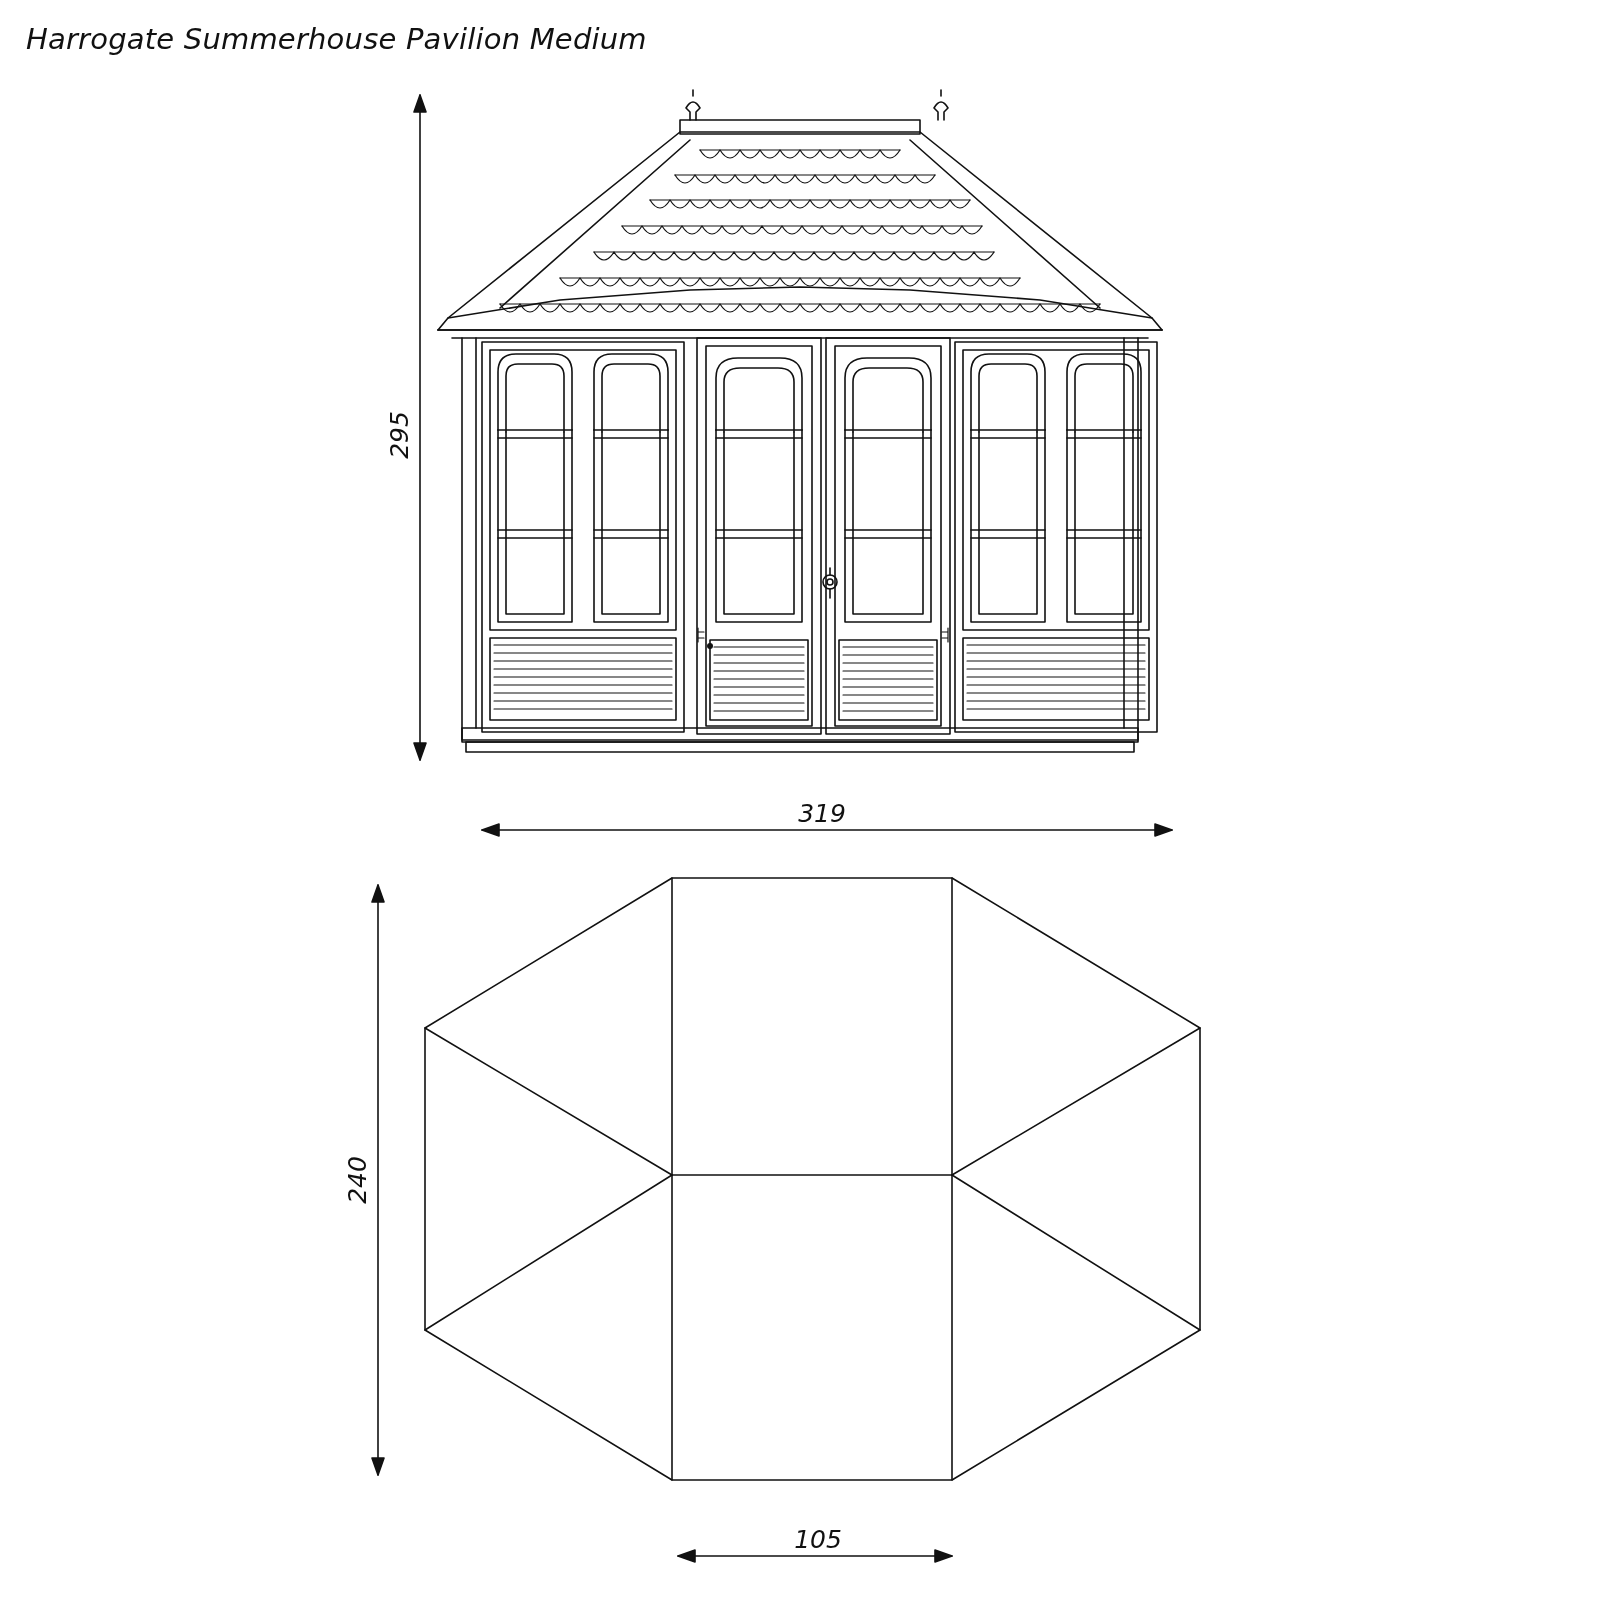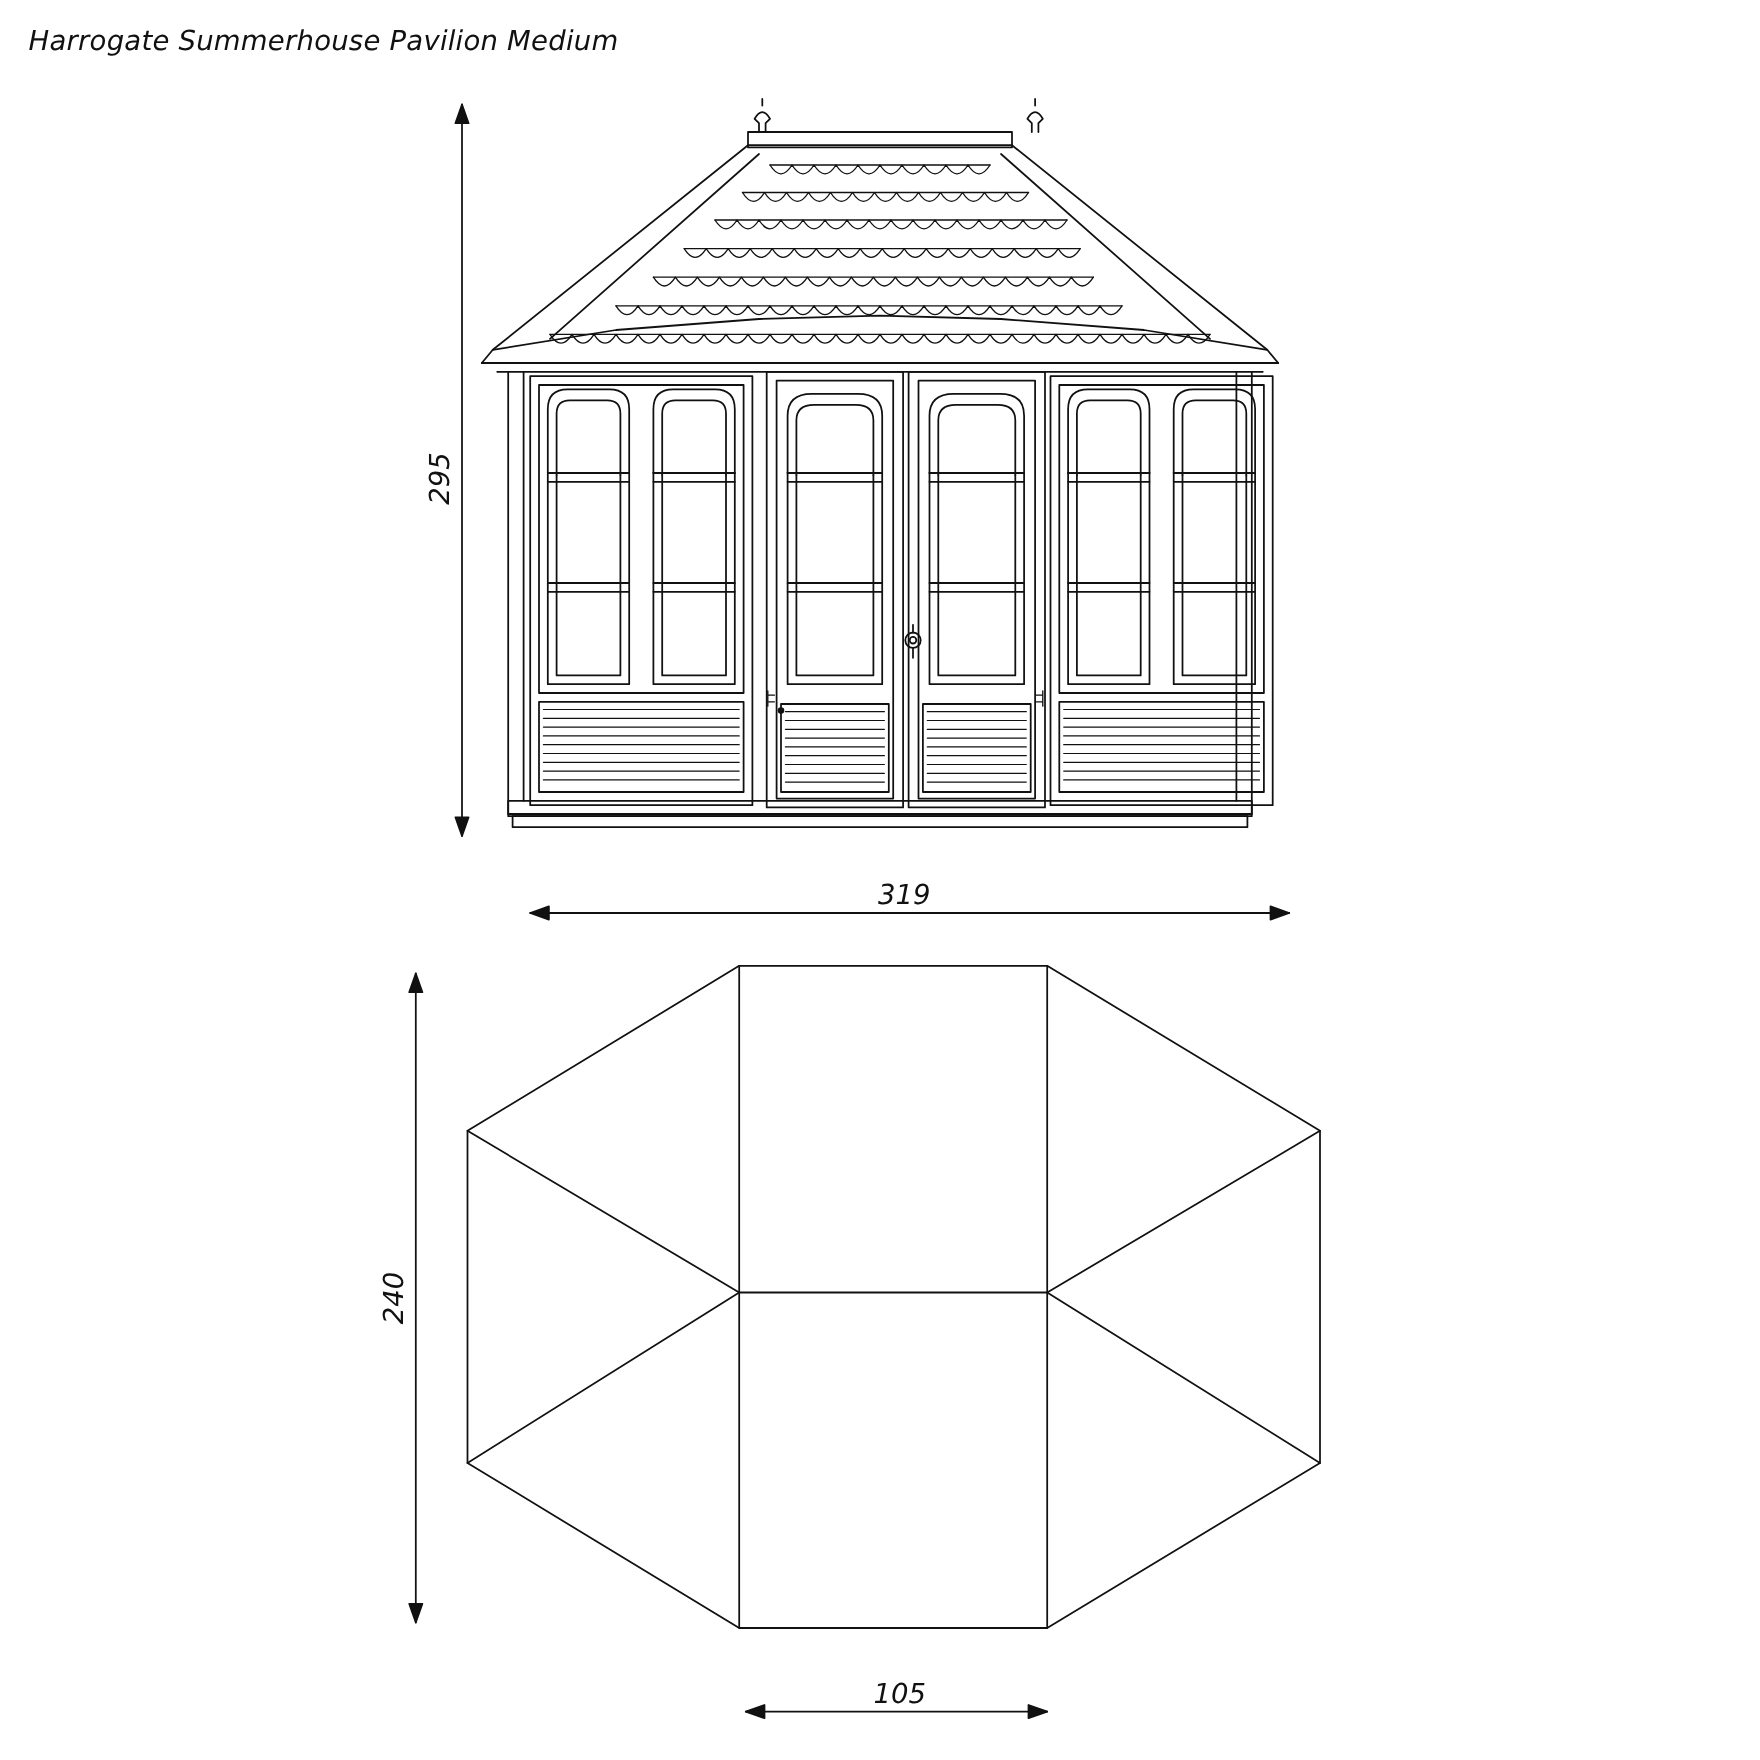--- a/index.html
+++ b/index.html
@@ -8,21 +8,21 @@
     background:#ffffff;
     font-family:"DejaVu Sans", sans-serif;
     color:#111111;
     position:relative;
     overflow:hidden;
   }
   #title{
     position:absolute;
     left:26px; top:22px;
     font-style:italic;
-    font-size:25px;
+    font-size:29px;
     letter-spacing:0.2px;
     color:#111;
     white-space:nowrap;
   }
   svg{position:absolute;left:0;top:0;}
   .dimtext{
     font-family:"DejaVu Sans", sans-serif;
     font-style:italic;
     font-size:25px;
     fill:#111;

